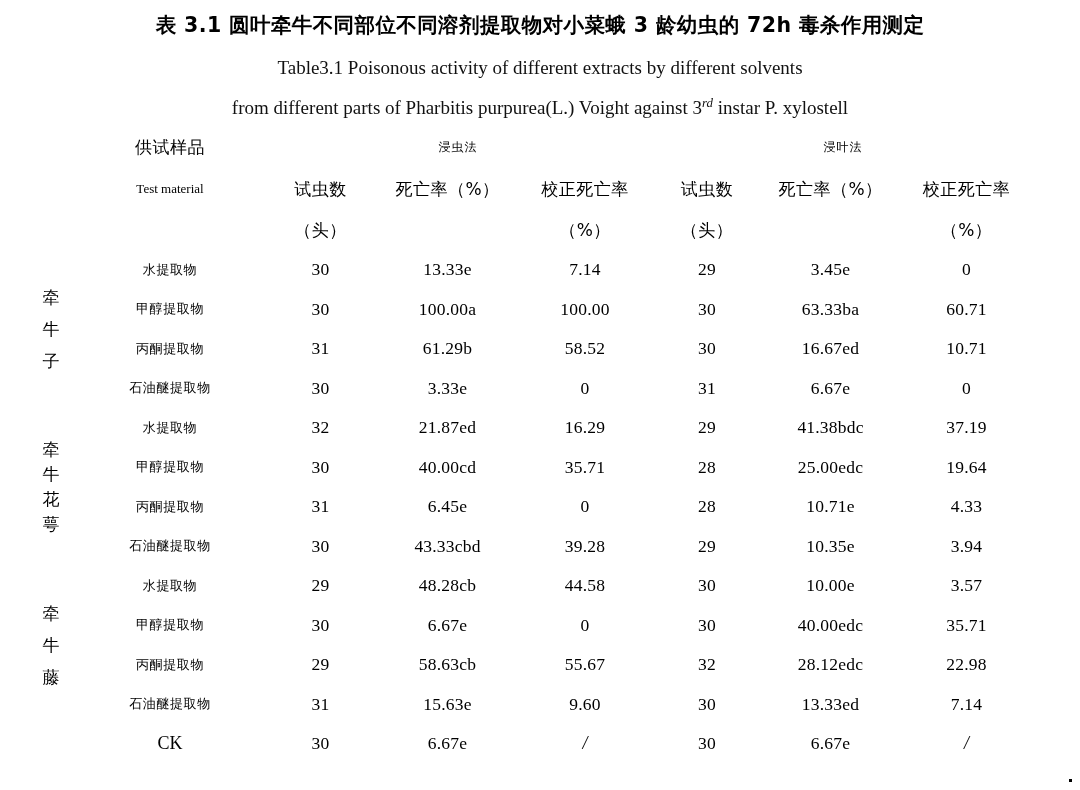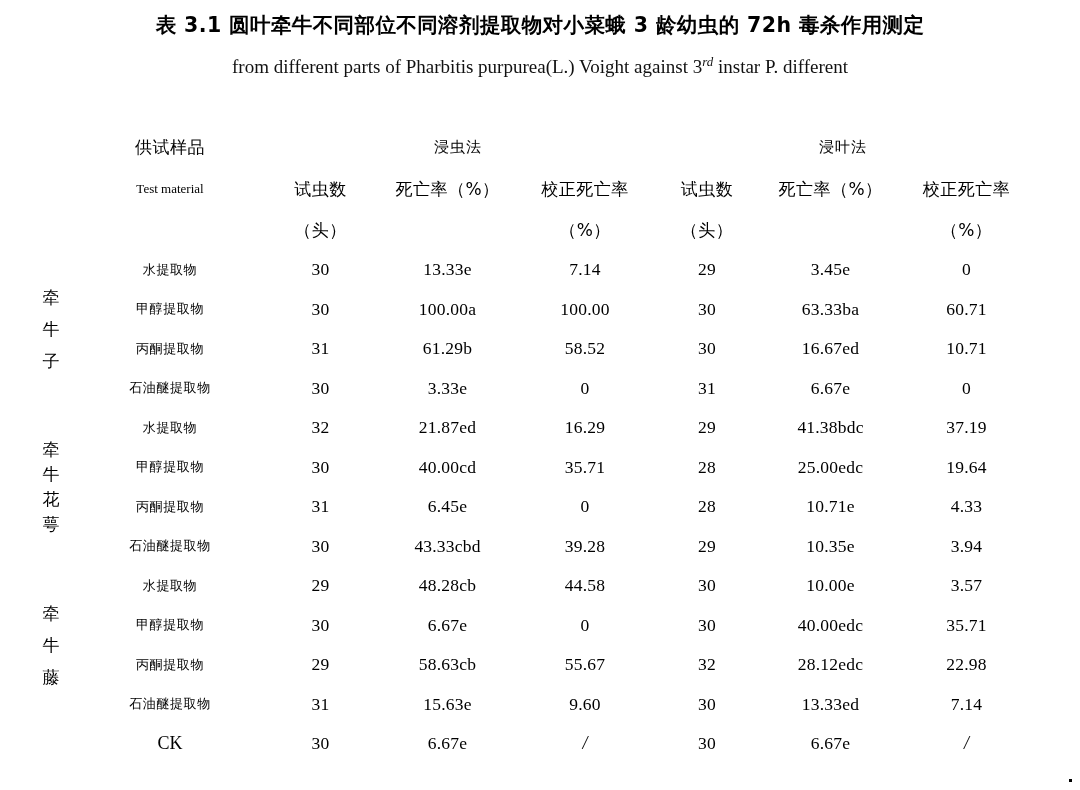--- a/index.html
+++ b/index.html
@@ -94,21 +94,21 @@
     font-size: 17px;
     letter-spacing: 0.5px;
   }
   .hd-en {
     font-family: "Liberation Serif", "DejaVu Serif", serif;
     font-size: 13px;
   }
   .hd-group {
     font-family: "DejaVu Sans", "Liberation Sans", sans-serif;
     font-weight: 700;
-    font-size: 15px;
+    font-size: 12px;
     letter-spacing: 1px;
   }
 
   .h-row1 td { height: 38px; }
   .h-row2 td { height: 42px; }
   .h-row3 td { height: 40px; }
 
   
   .sample-cn {
     font-family: "DejaVu Sans", "Liberation Sans", sans-serif;
@@ -174,21 +174,22 @@
     background: #000;
   }
 </style>
 </head>
 <body>
 
 <div class="page">
 
   <div class="title-block">
     <div class="title-cn">表 3.1 圆叶牵牛不同部位不同溶剂提取物对小菜蛾 3 龄幼虫的 72h 毒杀作用测定</div>
-    <div class="title-en2"><span>from different parts of </span><span class="ital">Pharbitis purpurea</span><span>(L.) Voight against 3</span><span class="sup">rd</span><span> instar </span><span class="ital">P. different</span></div>
+    <div class="title-en">Table3.1 Poisonous activity of different extracts by different solvents</div>
+    <div class="title-en2"><span>from different parts of </span><span class="ital">Pharbitis purpurea</span><span>(L.) Voight against 3</span><span class="sup">rd</span><span> instar </span><span class="ital">P. xylostell</span></div>
   </div>
 
   <div class="table-wrap">
     <table class="tbl">
       <colgroup>
         <col class="c-group">
           <col class="c-name">
         <col class="c-n1">
           <col class="c-m1">
           <col class="c-a1">

